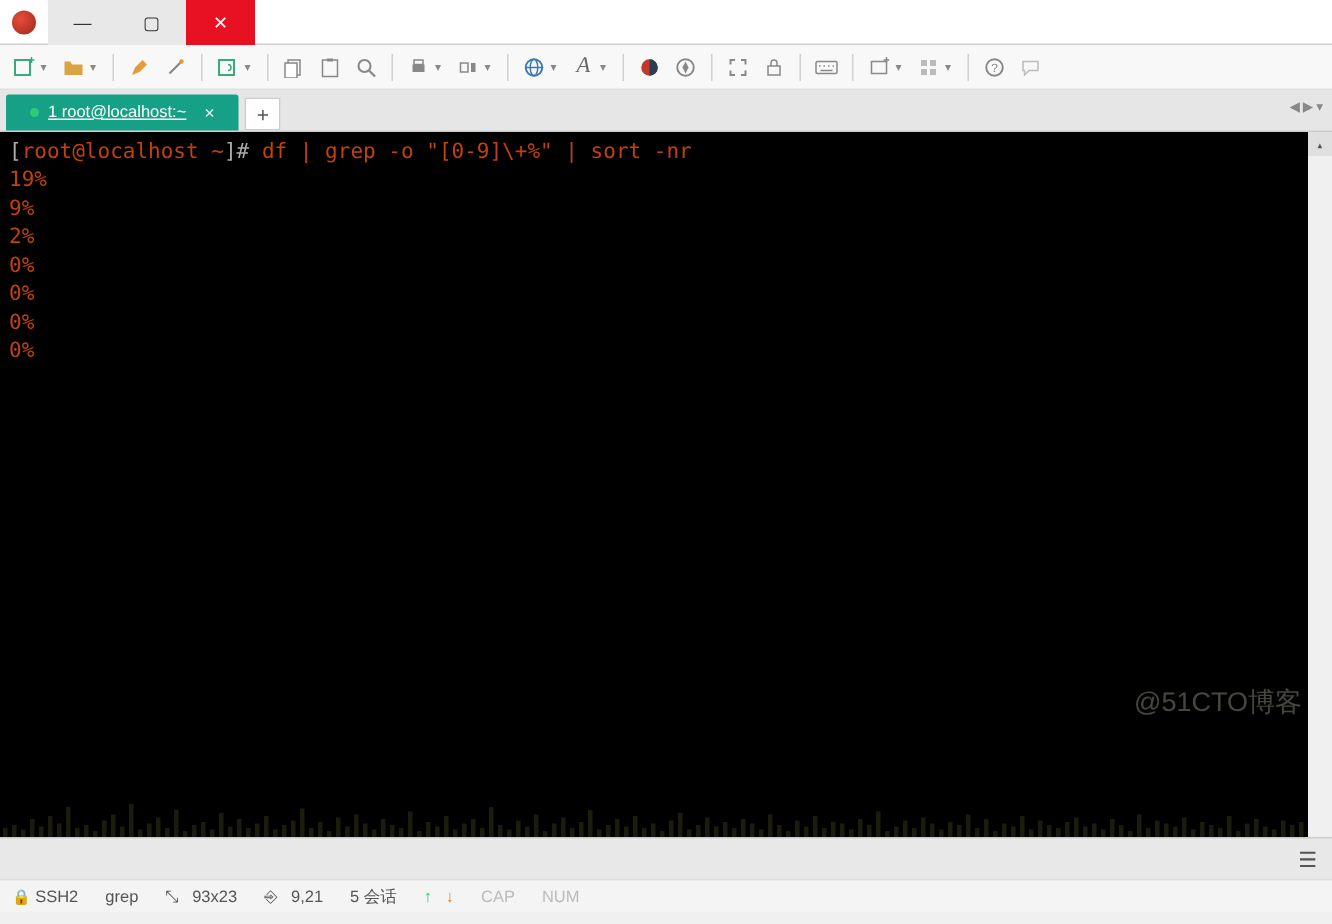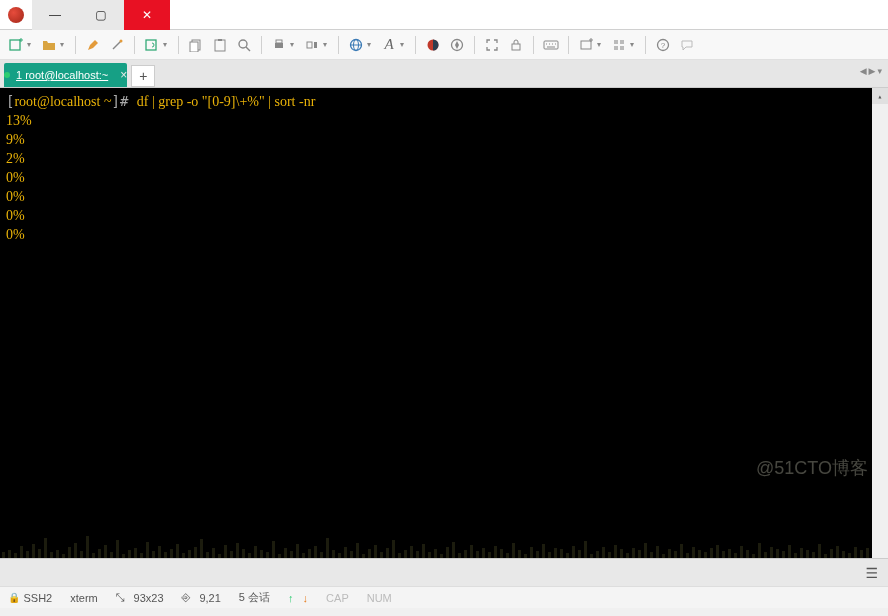--- a/index.html
+++ b/index.html
@@ -11,31 +11,31 @@
     .win-controls { display: flex; height: 100%; }
     .win-btn { width: 46px; height: 30px; display: flex; align-items: center; justify-content: center; background: #e8e8e8; color: #333; }
     .win-close { background: #e81123; color: #fff; }
     
     .toolbar { height: 30px; background: #f8f8f8; display: flex; align-items: center; padding: 0 6px; gap: 4px; border-bottom: 1px solid #e0e0e0; }
     .tool-icon { width: 20px; height: 20px; display: flex; align-items: center; justify-content: center; color: #555; border-radius: 2px; cursor: pointer; }
     .sep { width: 1px; height: 18px; background: #d0d0d0; margin: 0 3px; }
     .dropdown { width: 8px; height: 20px; color: #888; display:flex; align-items:center; font-size:8px; margin-left:-3px; }
     
     .tabbar { height: 28px; background: #e6e6e6; display: flex; align-items: flex-end; padding: 0 4px; border-bottom: 1px solid #ccc; position: relative; }
-    .tab { height: 24px; background: #16a085; color: #fff; display: flex; align-items: center; padding: 0 0; border-radius: 2px 2px 0 0; gap: 6px; font-size: 11px; }
+    .tab { height: 24px; background: #16a085; color: #fff; display: flex; align-items: center; padding: 0 16px; border-radius: 2px 2px 0 0; gap: 6px; font-size: 11px; }
     .tab-dot { width: 6px; height: 6px; background: #2ecc71; border-radius: 50%; }
     .tab-close { color: #e8e8e8; font-size: 12px; margin-left: 6px; }
     .tab-add { width: 24px; height: 22px; background: #fff; border: 1px solid #ccc; display: flex; align-items: center; justify-content: center; margin-left: 4px; font-size: 14px; color: #555; }
     .tab-nav { position: absolute; right: 6px; top: 6px; display: flex; gap: 2px; color: #888; font-size: 9px; }
     
     .terminal { background: #000; height: 470px; padding: 4px 6px; font-family: "Consolas", monospace; font-size: 14px; line-height: 19px; color: #ccc; position: relative; overflow: hidden; }
     .term-scroll { position: absolute; right: 0; top: 0; bottom: 0; width: 16px; background: #f0f0f0; }
     .term-scroll-up { height: 16px; background: #e0e0e0; display:flex; align-items:center; justify-content:center; font-size:8px; color:#555; }
     .term-line { white-space: pre; }
-    .white { color: #eab308; font-family: Liberation Serif, serif; }
+    .white { color: #c2410c; }
     .prompt-bracket { color: #aaa; }
     .cursor { display: inline-block; width: 9px; height: 16px; background: #00ff00; vertical-align: text-bottom; }
     
     .bottom-bar { height: 28px; background: #e8e8e8; border-top: 1px solid #ccc; display: flex; align-items: center; padding: 0 8px; color: #888; font-size: 12px; position: relative; }
     .hamburger { position: absolute; right: 10px; font-size: 14px; color: #555; }
     
     .status-bar { height: 22px; background: #f4f4f4; border-top: 1px solid #ddd; display: flex; align-items: center; padding: 0 8px; color: #555; font-size: 11px; }
     .status-left { flex: 1; }
     .status-items { display: flex; gap: 18px; align-items: center; }
     .status-item { display: flex; align-items: center; gap: 3px; }
@@ -216,21 +216,21 @@
   <div class="tab-add">+</div>
   <div class="tab-nav">
     <span>◀</span>
     <span>▶</span>
     <span>▾</span>
   </div>
 </div>
 
 <div class="terminal">
   <div class="term-line"><span class="prompt-bracket">[</span><span class="white">root@localhost ~</span><span class="prompt-bracket">]# </span><span class="white">df | grep -o "[0-9]\+%" | sort -nr</span></div>
-  <div class="term-line white">13%</div>
+  <div class="term-line white">19%</div>
   <div class="term-line white">9%</div>
   <div class="term-line white">2%</div>
   <div class="term-line white">0%</div>
   <div class="term-line white">0%</div>
   <div class="term-line white">0%</div>
   <div class="term-line white">0%</div>
 
   <div class="visualizer" id="viz">
       <div class="vbar" style="height: 6px;"></div>
       <div class="vbar" style="height: 8px;"></div>
@@ -387,21 +387,21 @@
 <div class="bottom-bar">
   <span class="hamburger">☰</span>
 </div>
 
 <div class="status-bar">
   <div class="status-items">
     <span class="status-item">
         <span class="lock-icon">🔒</span>
         <span>SSH2</span>
       </span>
-    <span class="status-item">xterm</span>
+    <span class="status-item">grep</span>
     <span class="status-item"><span>⤡</span>&nbsp;<span>93x23</span></span>
     <span class="status-item"><span>⎆</span>&nbsp;<span>9,21</span></span>
     <span class="status-item">5 会话</span>
     <span class="status-item"><span class="arrow-up">↑</span>&nbsp;<span class="arrow-down">↓</span></span>
     <span class="status-item" style="color:#bbb;">CAP</span>
     <span class="status-item" style="color:#bbb;">NUM</span>
   </div>
 </div>
 
 </body></html>

